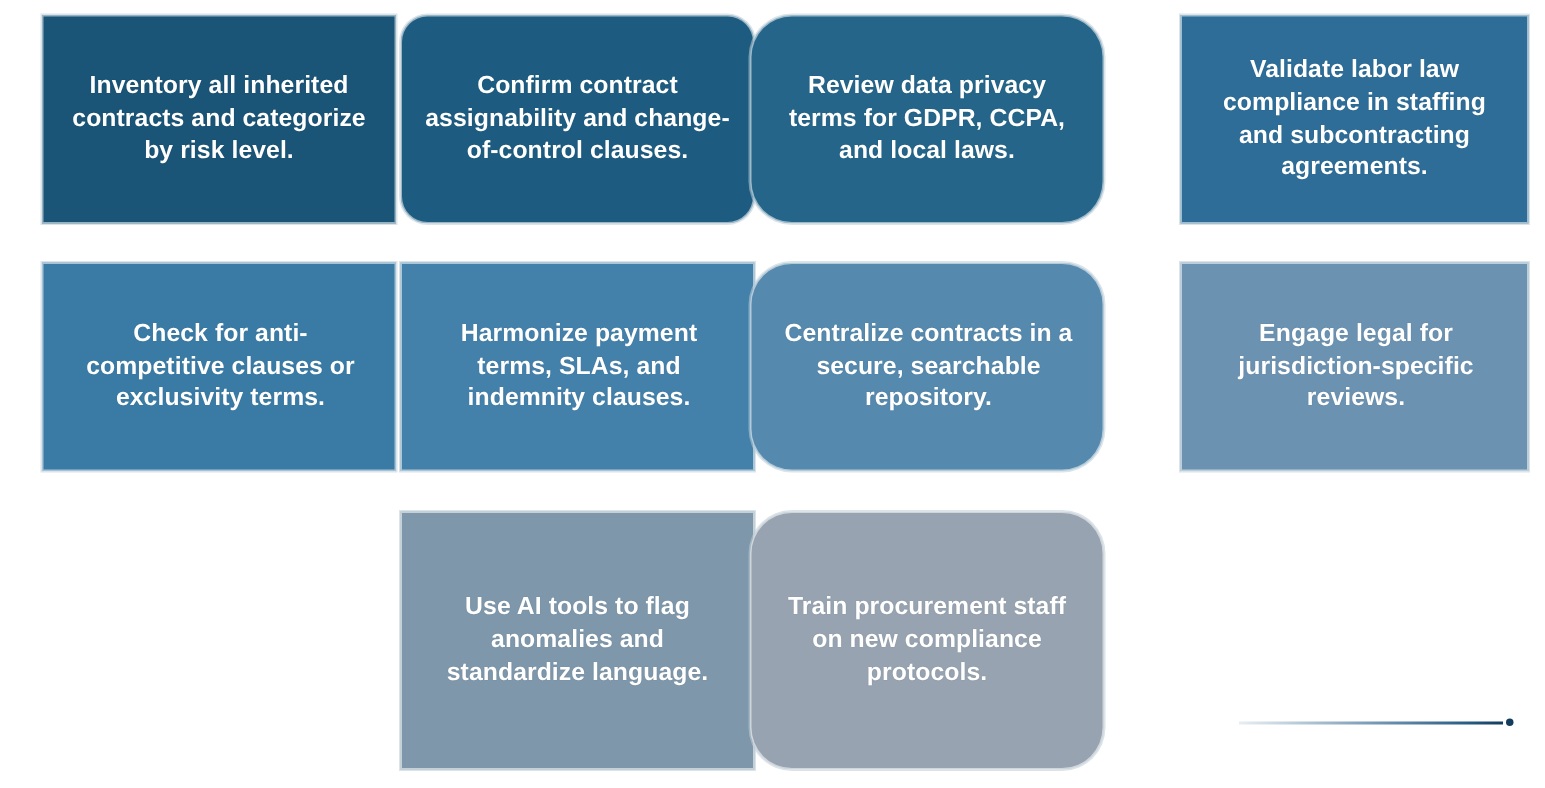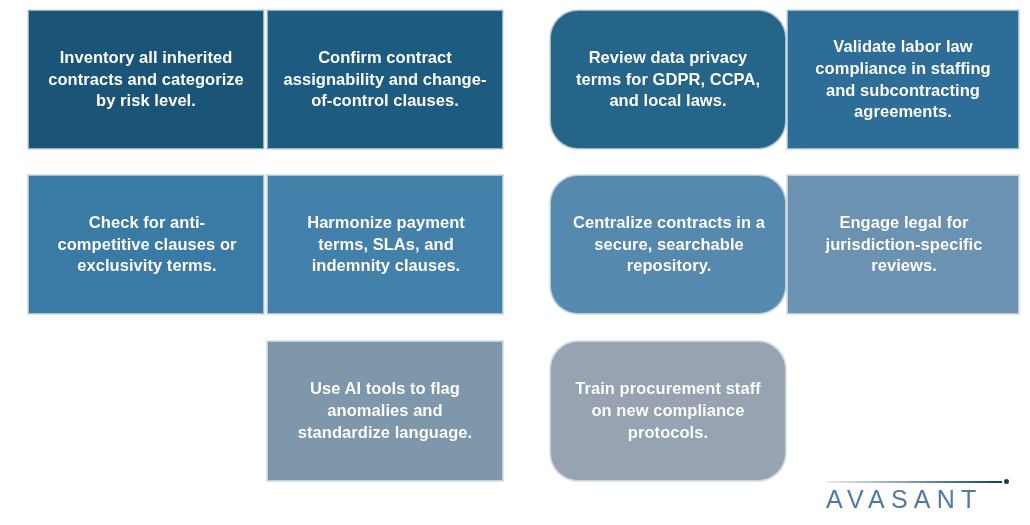--- a/index.html
+++ b/index.html
@@ -39,26 +39,26 @@
     text-rendering: optimizeLegibility;
   }
   .card .card-text {
     display: block;
     width: 100%;
     text-shadow: 0 0 1px rgba(0,0,0,0.12);
   }
   
   .col-0 { left: 8px;   width: 236px; margin-left: 20px; }
   .col-1 { left: 267px; width: 236px; }
-  .col-2 { left: 550px; width: 236px; border-radius: 28px; }
+  .col-2 { left: 500px; width: 236px; border-radius: 28px; }
   .col-3 { left: 787px; width: 232px; }
   
   .row-0 { top: 10px;  height: 139px; }
   .row-1 { top: 175px; height: 139px; padding-left: 16px; }
-  .row-2 { top: 341px; height: 140px; }
+  .row-2 { top: 341px; height: 172px; }
 
   
   .logo {
     position: absolute;
     left: 826px;
     top: 477px;
     width: 196px;
     height: 42px;
   }
   .logo-rule {
@@ -93,21 +93,21 @@
   }
 </style>
 </head>
 <body style="background-color: rgb(255, 255, 255);">
 
 <div class="canvas">
 
   <div class="card col-0 row-0" style="background-color: rgb(26, 84, 118);">
     <span class="card-text">Inventory all inherited contracts and categorize by risk level.</span>
   </div>
-  <div class="card col-1 row-0" style="background-color: rgb(29, 92, 128);">
+  <div class="card col-1 row-0" style="background-color: rgb(29, 92, 128); border-radius: 18px;">
     <span class="card-text">Confirm contract assignability and change-of-control clauses.</span>
   </div>
   <div class="card col-2 row-0" style="background-color: rgb(36, 101, 137);">
     <span class="card-text">Review data privacy terms for GDPR, CCPA, and local laws.</span>
   </div>
   <div class="card col-3 row-0" style="background-color: rgb(45, 109, 152);">
     <span class="card-text">Validate labor law compliance in staffing and subcontracting agreements.</span>
   </div>
 
   <div class="card col-0 row-1" style="background-color: rgb(58, 123, 165);">
@@ -126,15 +126,14 @@
   <div class="card col-1 row-2" style="background-color: rgb(126, 151, 171);">
     <span class="card-text">Use AI tools to flag anomalies and standardize language.</span>
   </div>
   <div class="card col-2 row-2" style="background-color: rgb(151, 163, 176);">
     <span class="card-text">Train procurement staff on new compliance protocols.</span>
   </div>
 
   <div class="logo">
     <div class="logo-rule"></div>
     <div class="logo-dot" style="background-color: rgb(18, 61, 94);"></div>
-    <div class="logo-word" style="color: rgb(78, 121, 164);">AVASANT</div>
   </div>
 </div>
 
 </body></html>

